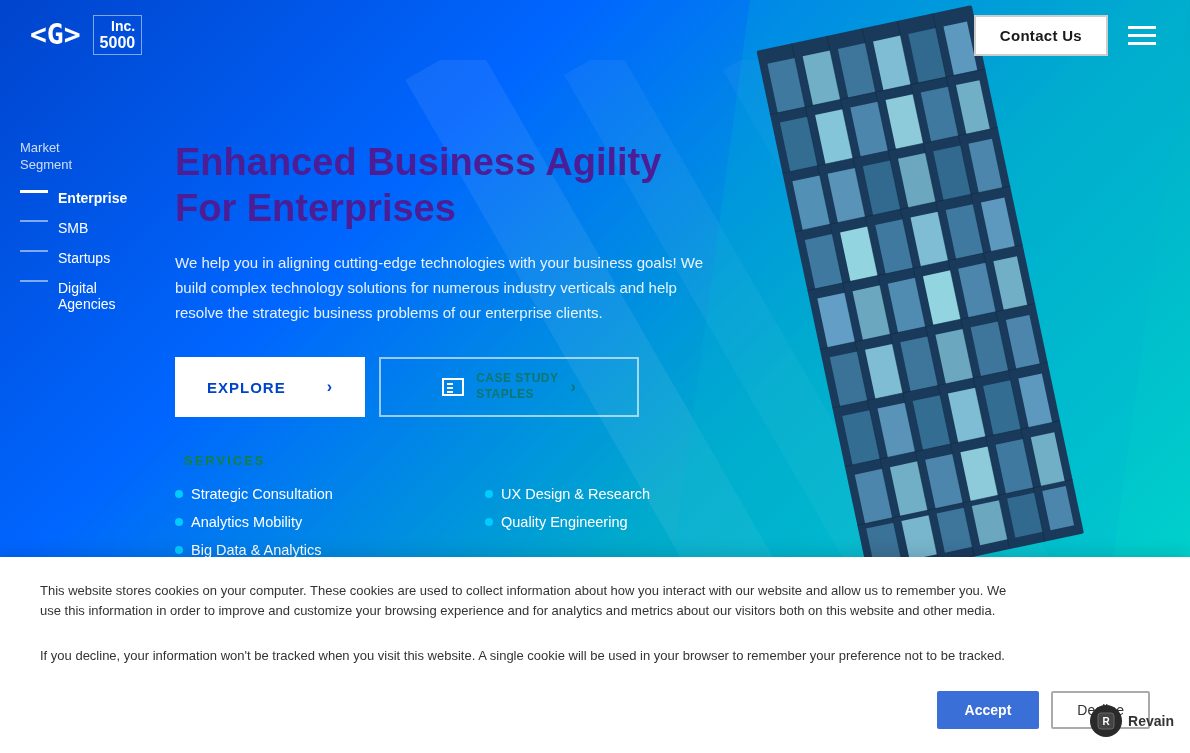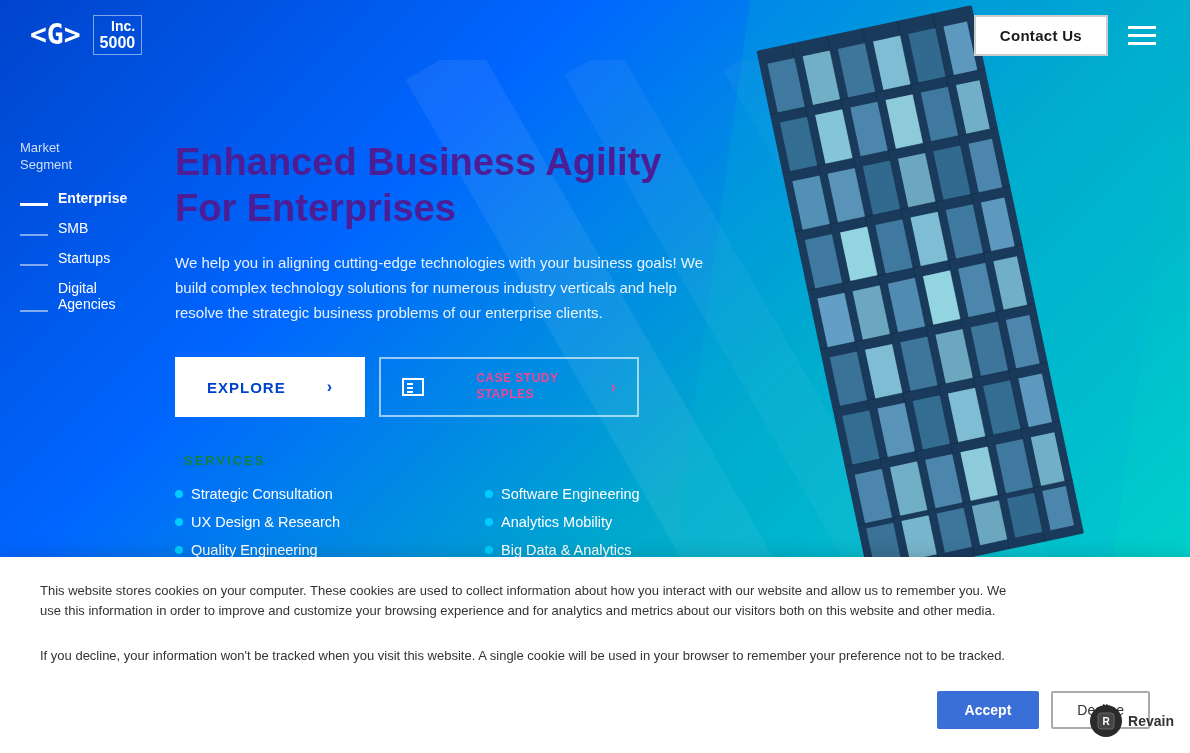--- a/index.html
+++ b/index.html
@@ -91,21 +91,21 @@
     }
     .sidebar-section-title {
       color: rgba(255,255,255,0.8);
       font-size: 13px;
       font-weight: 400;
       line-height: 1.3;
       margin-bottom: 16px;
     }
     .sidebar-item {
       display: flex;
-      align-items: flex-end;
+      align-items: flex-start;
       gap: 10px;
       margin-bottom: 14px;
       cursor: pointer;
     }
     .sidebar-line {
       width: 28px;
       height: 2px;
       background: rgba(255,255,255,0.5);
       flex-shrink: 0;
     }
@@ -160,31 +160,31 @@
       cursor: pointer;
       display: flex;
       align-items: center;
       gap: 12px;
       letter-spacing: 1px;
       min-width: 190px;
       justify-content: space-between;
     }
     #case-study-btn {
       background: transparent;
-      color: #ec4899;
+      color: #0f766e;
       border: 2px solid rgba(255,255,255,0.6);
-      padding: 12px 21px;
+      padding: 12px 15px;
       font-size: 13px;
       font-weight: 600;
       cursor: pointer;
       display: flex;
       align-items: center;
       gap: 12px;
       min-width: 260px;
-      justify-content: space-between;
+      justify-content: center;
     }
     .case-study-icon {
       width: 22px;
       height: 18px;
       border: 2px solid white;
       position: relative;
       flex-shrink: 0;
     }
     .case-study-icon::before {
       content: '';
@@ -485,24 +485,20 @@
       <span class="btn-arrow">›</span>
     </button>
   </div>
 
   <div id="services-section">
     <div id="services-title">SERVICES</div>
     <div id="services-grid">
       <div class="service-item">
         <span class="service-dot"></span>
         <span>Strategic Consultation</span>
-      </div>
-      <div class="service-item">
-        <span class="service-dot"></span>
-        <span>Software Engineering</span>
       </div>
       <div class="service-item">
         <span class="service-dot"></span>
         <span>UX Design &amp; Research</span>
       </div>
       <div class="service-item">
         <span class="service-dot"></span>
         <span>Analytics Mobility</span>
       </div>
       <div class="service-item">

